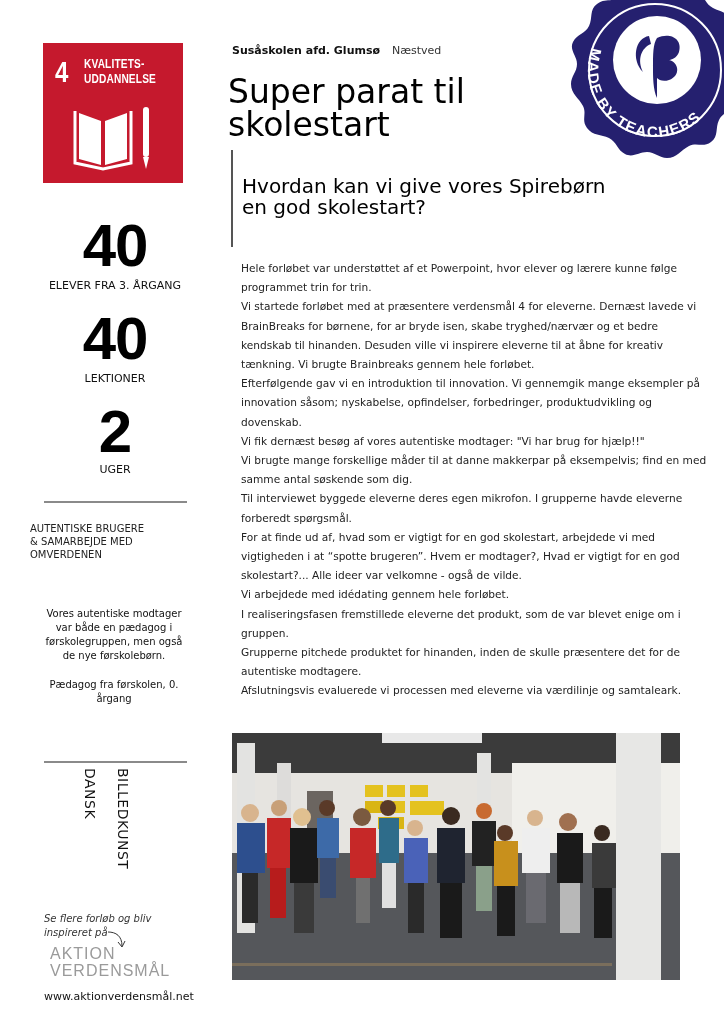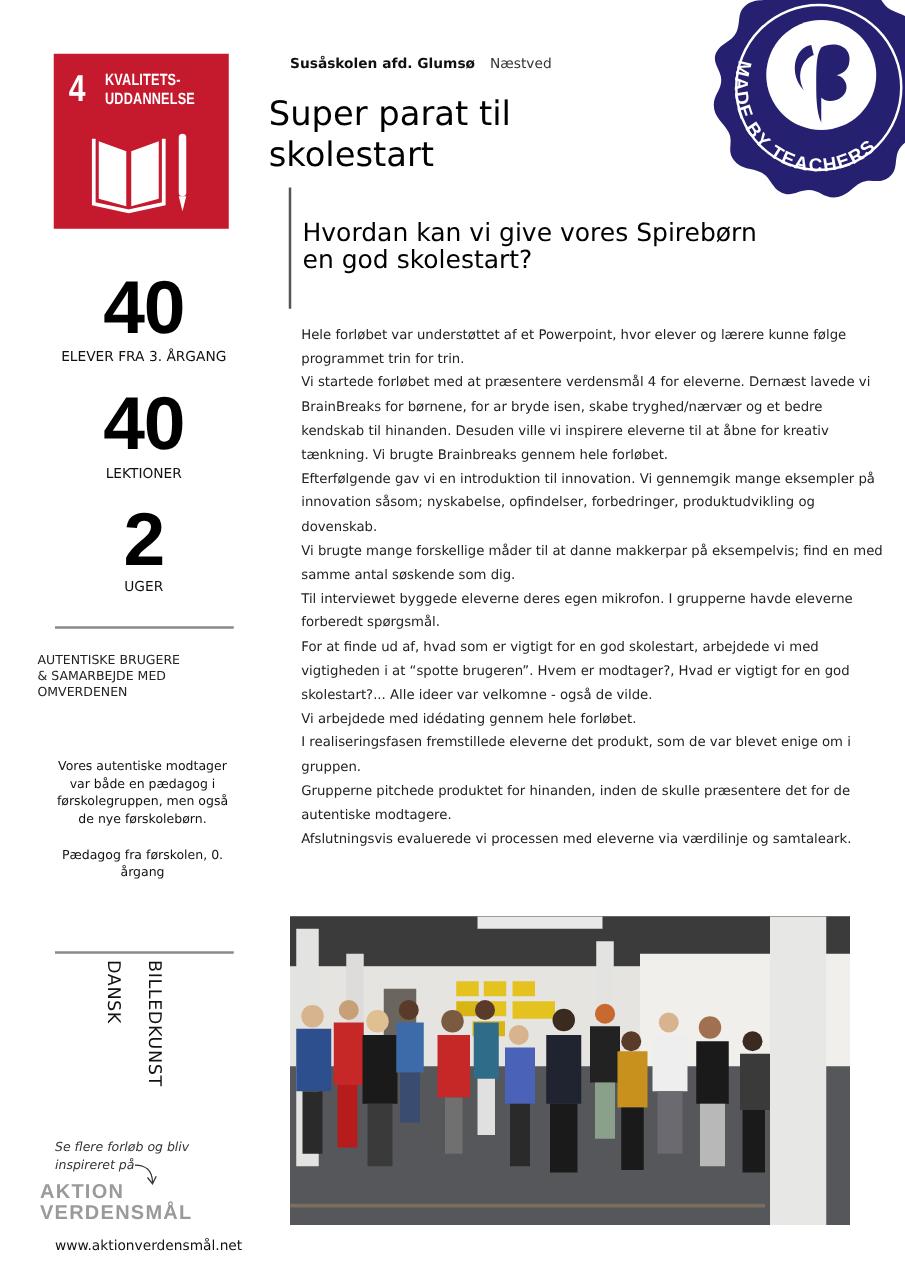--- a/index.html
+++ b/index.html
@@ -21,28 +21,28 @@
   .stat-label { position: absolute; left: 0; width: 230px; text-align: center; font-size: 11px; line-height: 13px; color: #111; }
 
   .divider { position: absolute; left: 44px; width: 143px; height: 1.5px; background: #8a8a8a; }
 
   .side-heading { position: absolute; left: 30px; width: 170px; text-align: left; font-size: 10px; line-height: 13px; color: #222; }
   .side-text { position: absolute; left: 38px; width: 152px; text-align: center; font-size: 10px; line-height: 14px; color: #111; margin-top: 24px; }
 
   .vert { position: absolute; writing-mode: vertical-rl; font-size: 14px; letter-spacing: 0.5px; color: #111; }
 
   .promo-small { position: absolute; left: 44px; font-style: italic; font-size: 10px; line-height: 13px; color: #333; }
-  .promo-big { position: absolute; left: 32px; font-family: "Liberation Sans", sans-serif; font-weight: bold; font-size: 16px;
+  .promo-big { position: absolute; left: 50px; font-family: "Liberation Sans", sans-serif; font-weight: normal; font-size: 16px;
                line-height: 17px; color: #9a9a9a; letter-spacing: 1px; text-align: right; }
   .promo-url { position: absolute; left: 44px; top: 990px; font-size: 11px; color: #111; text-align: center; }
 
   
   .school { left: 232px; top: 44px; font-size: 11px; font-weight: bold; color: #111; }
   .city { left: 392px; top: 44px; font-size: 11px; color: #333; text-align: right; }
-  .title { left: 215px; top: 75px; font-size: 27px; line-height: 33px; color: #000; }
+  .title { left: 228px; top: 75px; font-size: 33px; line-height: 33px; color: #000; }
 
   .vline { left: 231px; top: 150px; width: 1.5px; height: 97px; background: #555; }
   .question { left: 242px; top: 176px; font-size: 20px; line-height: 21px; color: #000; }
 
   .body-text { left: 241px; top: 259px; width: 470px; font-size: 10.6px; line-height: 19.2px; color: #222; }
   .body-text p { margin: 0; }
 
   
   .photo { left: 232px; top: 733px; width: 448px; height: 247px; overflow: hidden; background: #5a5b5d; }
 
@@ -133,20 +133,21 @@
   <path d="M12 14 L16 19 L19 13" fill="none" stroke="#333" stroke-width="1"></path>
 </svg>
 <div class="promo-big" style="top:945px">AKTION</div>
 <div class="promo-big" style="top:962px">VERDENSMÅL</div>
 <div class="promo-url">www.aktionverdensmål.net</div>
 
 <div class="abs body-text">
   <p>Hele forløbet var understøttet af et Powerpoint, hvor elever og lærere kunne følge programmet trin for trin.</p>
   <p>Vi startede forløbet med at præsentere verdensmål 4 for eleverne. Dernæst lavede vi BrainBreaks for børnene, for ar bryde isen, skabe tryghed/nærvær og et bedre kendskab til hinanden. Desuden ville vi inspirere eleverne til at åbne for kreativ tænkning. Vi brugte Brainbreaks gennem hele forløbet.</p>
   <p>Efterfølgende gav vi en introduktion til innovation. Vi gennemgik mange eksempler på innovation såsom; nyskabelse, opfindelser, forbedringer, produktudvikling og dovenskab.</p>
+  <p>Vi fik dernæst besøg af vores autentiske modtager: "Vi har brug for hjælp!!"</p>
   <p>Vi brugte mange forskellige måder til at danne makkerpar på eksempelvis; find en med samme antal søskende som dig.</p>
   <p>Til interviewet byggede eleverne deres egen mikrofon. I grupperne havde eleverne forberedt spørgsmål.</p>
   <p>For at finde ud af, hvad som er vigtigt for en god skolestart, arbejdede vi med vigtigheden i at “spotte brugeren”. Hvem er modtager?, Hvad er vigtigt for en god skolestart?... Alle ideer var velkomne - også de vilde.</p>
   <p>Vi arbejdede med idédating gennem hele forløbet.</p>
   <p>I realiseringsfasen fremstillede eleverne det produkt, som de var blevet enige om i gruppen.</p>
   <p>Grupperne pitchede produktet for hinanden, inden de skulle præsentere det for de autentiske modtagere.</p>
   <p>Afslutningsvis evaluerede vi processen med eleverne via værdilinje og samtaleark.</p>
 </div>
 
 <div class="abs photo">

